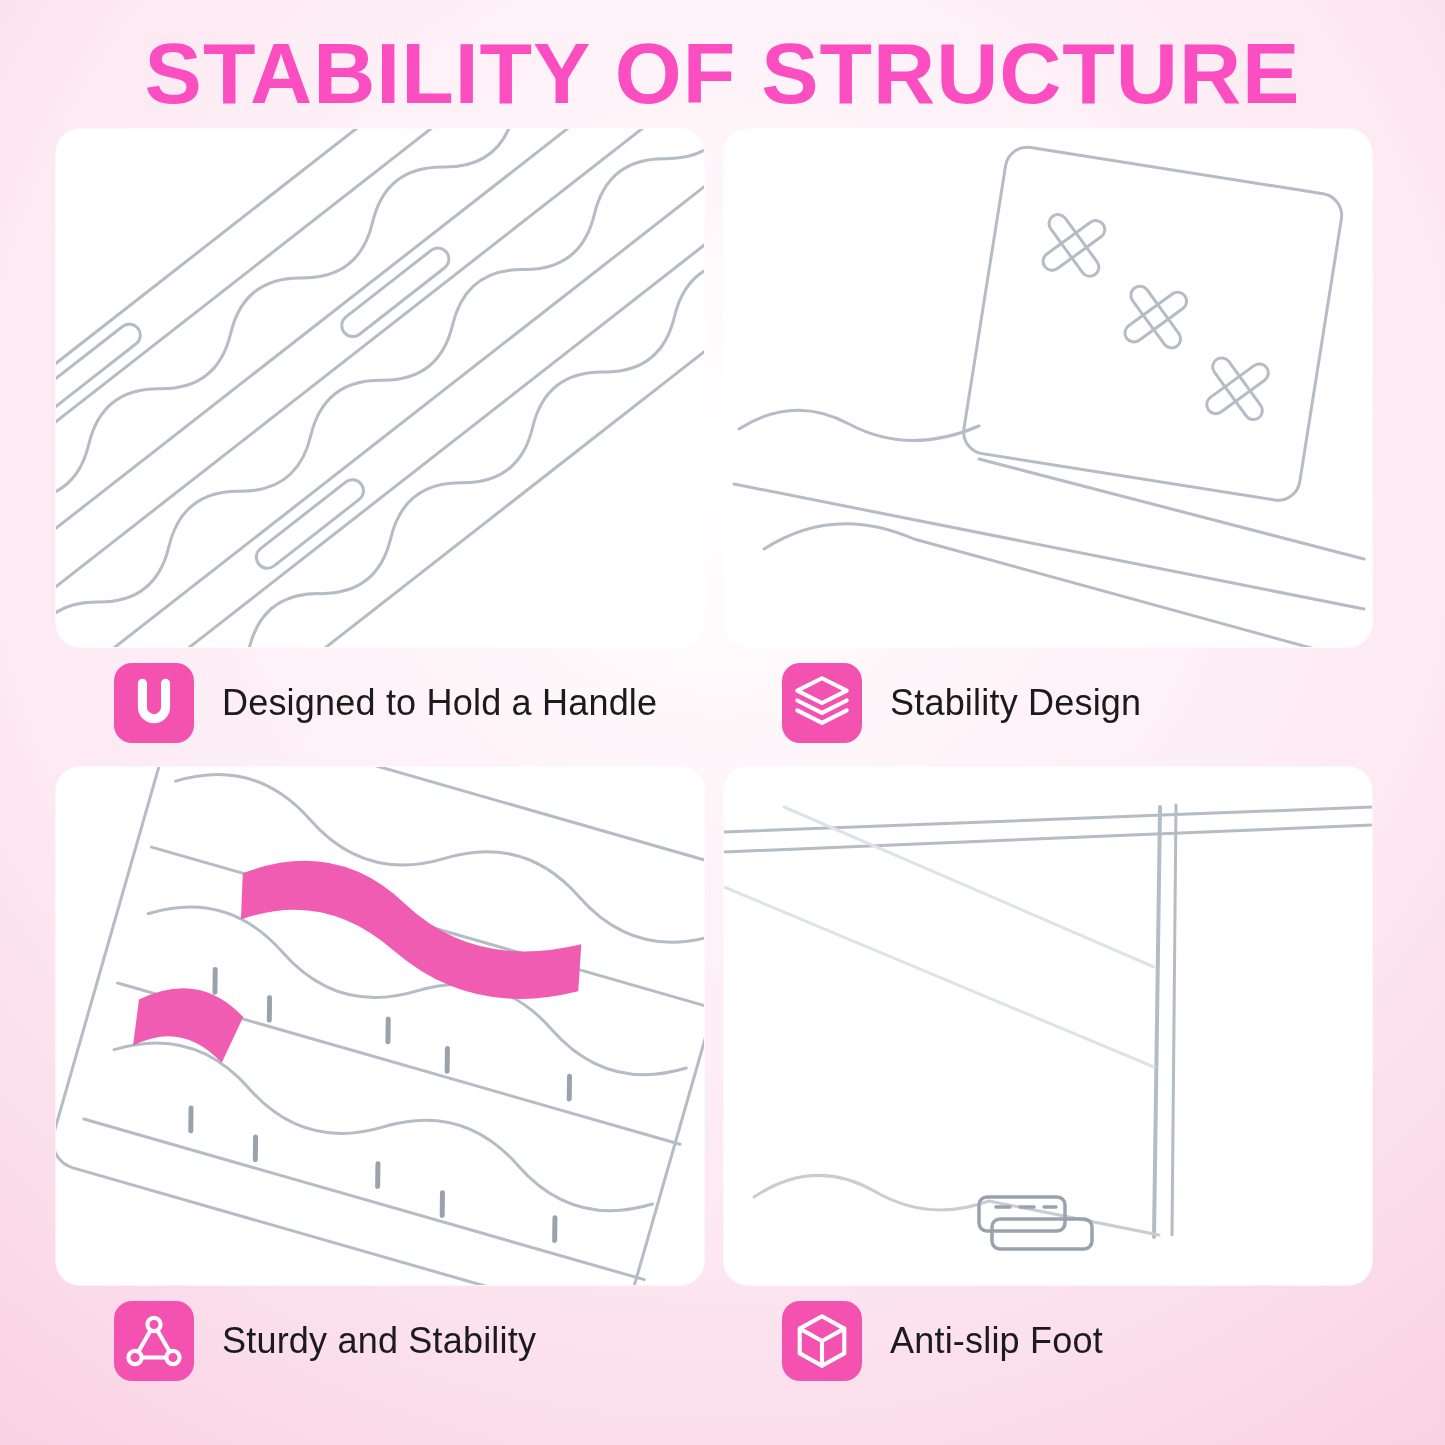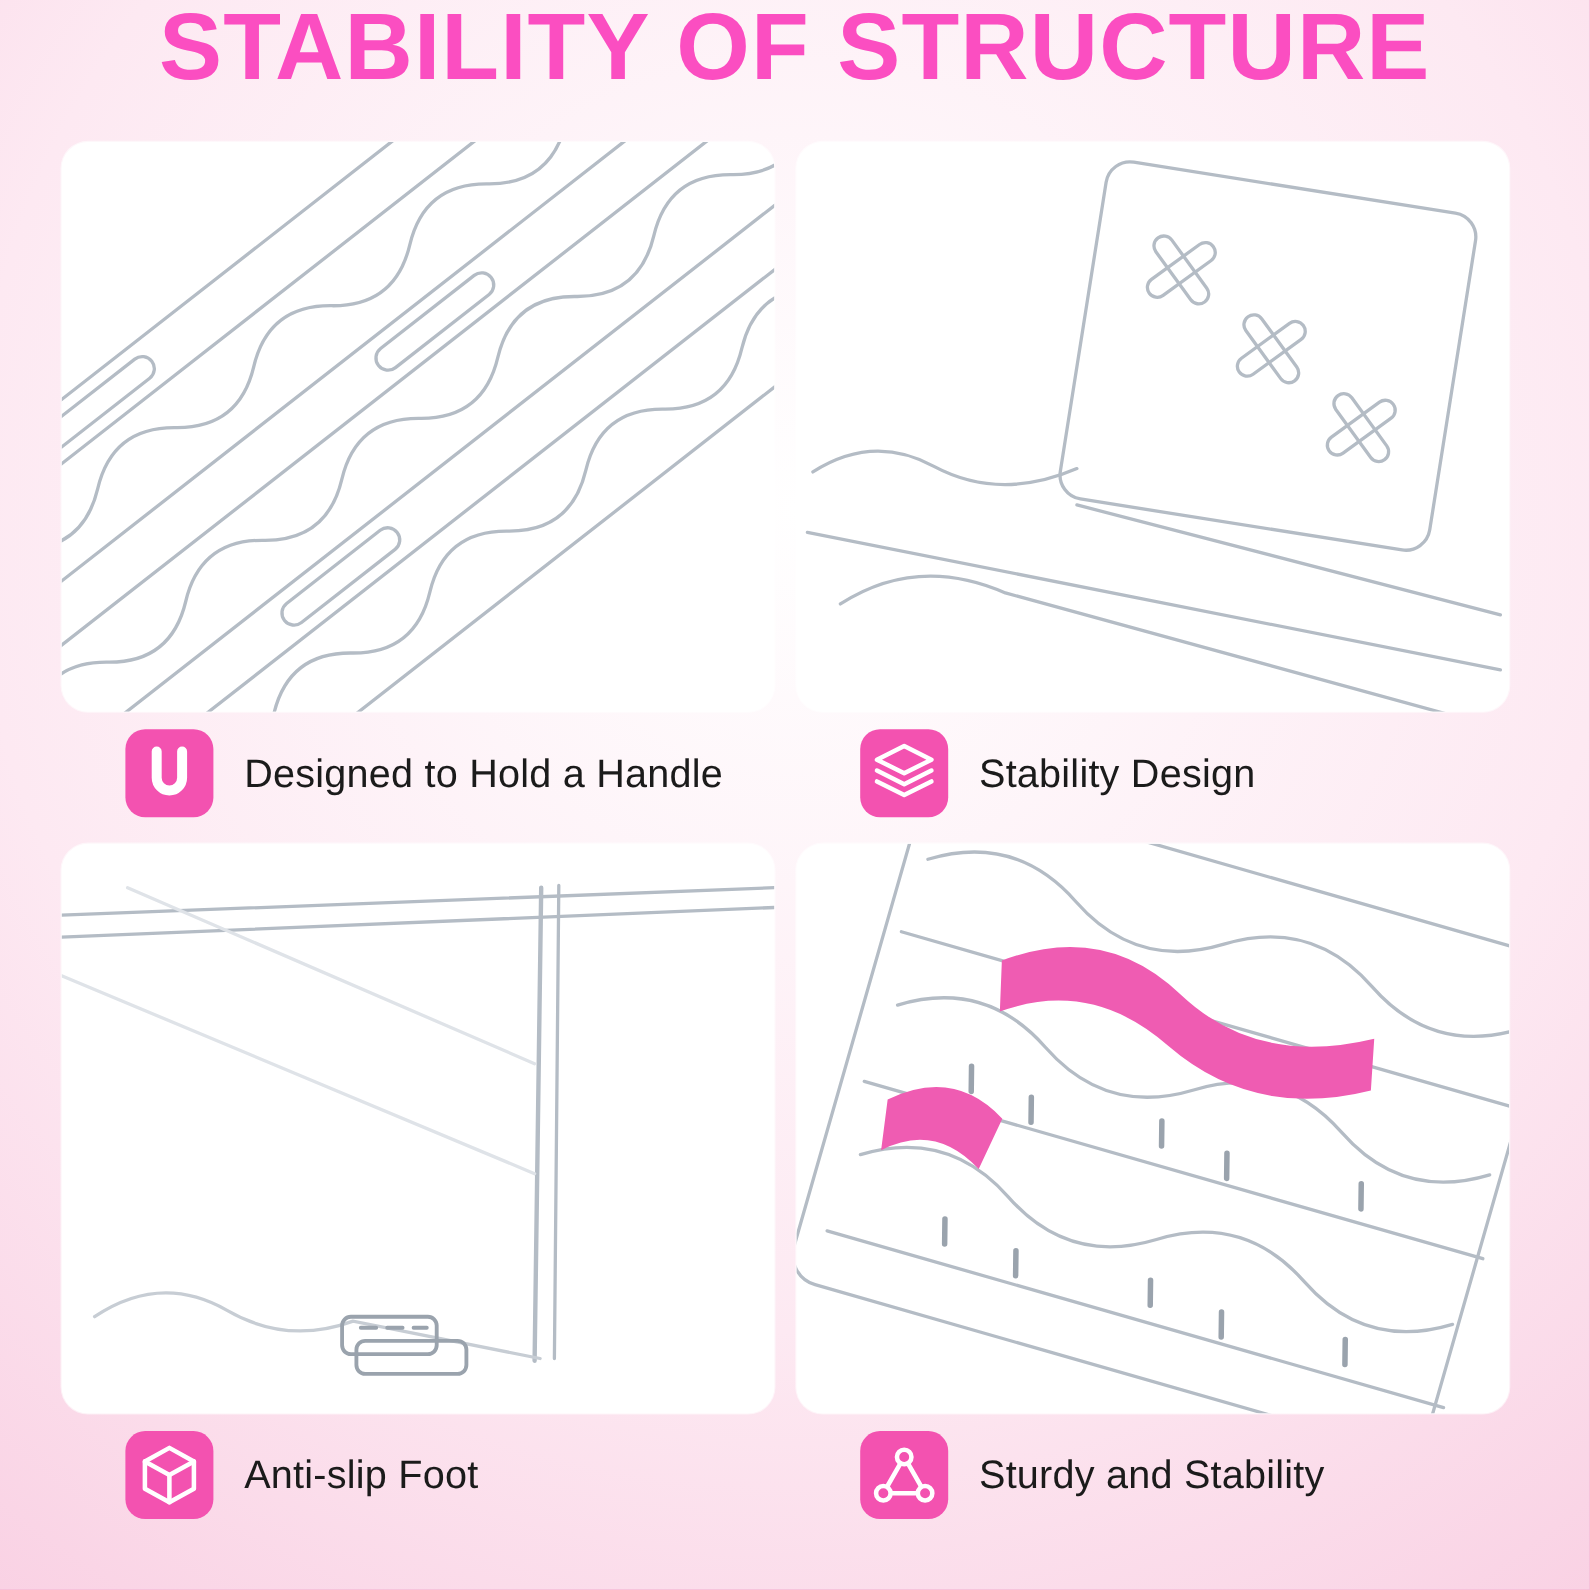--- a/index.html
+++ b/index.html
@@ -18,21 +18,21 @@
   body{
     width:1445px;height:1445px;
     font-family:"Liberation Sans", sans-serif;
     background:var(--bg-edge);
   }
   .page{
     width:1445px;height:1445px;overflow:hidden;position:relative;
     background:radial-gradient(115% 115% at 50% 32%, #ffffff 0%, var(--bg-mid) 45%, var(--bg-edge) 100%);
   }
   .title{
-    margin:0;height:95px;
+    margin:0;padding-top:30px;height:95px;
     text-align:center;
     font-size:86px;font-weight:bold;letter-spacing:1px;
     color:var(--accent);
     line-height:1.0;
     white-space:nowrap;
   }
   .grid{
     display:grid;
     grid-template-columns:648px 648px;
     column-gap:37px;row-gap:26px;
@@ -137,20 +137,63 @@
             <path d="M10,49 L40,64 70,49"></path>
           </svg>
         </span>
         <span class="label">Stability Design</span>
       </div>
     </section>
 
     <section class="cell">
       <div class="photo">
         <svg viewBox="0 0 648 518" preserveAspectRatio="xMidYMid slice">
+          <g transform="rotate(16 324 259)">
+            <g stroke="var(--line)" stroke-width="3" fill="none" stroke-linecap="round">
+              <rect x="40" y="10" width="600" height="470" rx="28"></rect>
+              <path d="M60,80 q70,-45 140,0 t140,0 t140,0 t140,0"></path>
+              <line x1="55" y1="150" x2="640" y2="150"></line>
+              <path d="M70,215 q70,-45 140,0 t140,0 t140,0 t140,0"></path>
+              <line x1="60" y1="290" x2="645" y2="290"></line>
+              <path d="M75,355 q70,-45 140,0 t140,0 t140,0 t140,0"></path>
+              <line x1="65" y1="430" x2="648" y2="430"></line>
+            </g>
+            <g stroke="var(--line-dark)" stroke-width="5" stroke-linecap="round">
+              <line x1="150" y1="250" x2="156" y2="272"></line>
+              <line x1="210" y1="262" x2="216" y2="284"></line>
+              <line x1="330" y1="250" x2="336" y2="272"></line>
+              <line x1="395" y1="262" x2="401" y2="284"></line>
+              <line x1="520" y1="255" x2="526" y2="277"></line>
+              <line x1="165" y1="390" x2="171" y2="412"></line>
+              <line x1="235" y1="400" x2="241" y2="422"></line>
+              <line x1="360" y1="392" x2="366" y2="414"></line>
+              <line x1="430" y1="402" x2="436" y2="424"></line>
+              <line x1="545" y1="395" x2="551" y2="417"></line>
+            </g>
+            <path d="M150,150 q80,-60 165,-15 q85,44 180,-10 l10,46 q-95,55 -188,12 q-84,-40 -156,12 Z" fill="var(--insert-pink)"></path>
+            <path d="M85,300 q50,-45 105,-12 l-8,50 q-50,-30 -90,8 Z" fill="var(--insert-pink)"></path>
+          </g>
+        </svg>
+      </div>
+      <div class="caption">
+        <span class="badge">
+          <svg viewBox="0 0 80 80" fill="none" stroke="#ffffff" stroke-width="5">
+            <path d="M40,20 L17,60 H63 Z" stroke-linejoin="round"></path>
+            <circle cx="40" cy="20" r="8" fill="var(--badge)"></circle>
+            <circle cx="17" cy="60" r="8" fill="var(--badge)"></circle>
+            <circle cx="63" cy="60" r="8" fill="var(--badge)"></circle>
+          </svg>
+        </span>
+        <span class="label">Sturdy and Stability</span>
+      </div>
+    </section>
+
+    <section class="cell">
+      <div class="photo">
+        <svg viewBox="0 0 648 518" preserveAspectRatio="xMidYMid slice">
           <g stroke="var(--line)" stroke-width="3" fill="none" stroke-linecap="round">
             <path d="M0,65 L648,40"></path>
             <path d="M0,85 L648,58"></path>
             <path d="M436,40 L430,470" stroke-width="4"></path>
             <path d="M452,38 L448,468"></path>
             <path d="M0,120 L430,300" stroke="var(--line-faint)"></path>
             <path d="M60,40 L430,200" stroke="var(--line-faint)"></path>
             <path d="M30,430 q60,-40 120,-6 q55,32 115,10 l170,34" stroke="#c7cdd4"></path>
             <g stroke="var(--line-dark)" stroke-width="3.5">
               <rect x="255" y="430" width="86" height="34" rx="8"></rect>
@@ -165,57 +208,14 @@
           <svg viewBox="0 0 80 80" fill="none" stroke="#ffffff" stroke-width="5" stroke-linejoin="round" stroke-linecap="round">
             <path d="M40,10 L67,25 V55 L40,70 L13,55 V25 Z"></path>
             <path d="M13,25 L40,40 L67,25"></path>
             <path d="M40,40 V70"></path>
           </svg>
         </span>
         <span class="label">Anti-slip Foot</span>
       </div>
     </section>
 
-    <section class="cell">
-      <div class="photo">
-        <svg viewBox="0 0 648 518" preserveAspectRatio="xMidYMid slice">
-          <g transform="rotate(16 324 259)">
-            <g stroke="var(--line)" stroke-width="3" fill="none" stroke-linecap="round">
-              <rect x="40" y="10" width="600" height="470" rx="28"></rect>
-              <path d="M60,80 q70,-45 140,0 t140,0 t140,0 t140,0"></path>
-              <line x1="55" y1="150" x2="640" y2="150"></line>
-              <path d="M70,215 q70,-45 140,0 t140,0 t140,0 t140,0"></path>
-              <line x1="60" y1="290" x2="645" y2="290"></line>
-              <path d="M75,355 q70,-45 140,0 t140,0 t140,0 t140,0"></path>
-              <line x1="65" y1="430" x2="648" y2="430"></line>
-            </g>
-            <g stroke="var(--line-dark)" stroke-width="5" stroke-linecap="round">
-              <line x1="150" y1="250" x2="156" y2="272"></line>
-              <line x1="210" y1="262" x2="216" y2="284"></line>
-              <line x1="330" y1="250" x2="336" y2="272"></line>
-              <line x1="395" y1="262" x2="401" y2="284"></line>
-              <line x1="520" y1="255" x2="526" y2="277"></line>
-              <line x1="165" y1="390" x2="171" y2="412"></line>
-              <line x1="235" y1="400" x2="241" y2="422"></line>
-              <line x1="360" y1="392" x2="366" y2="414"></line>
-              <line x1="430" y1="402" x2="436" y2="424"></line>
-              <line x1="545" y1="395" x2="551" y2="417"></line>
-            </g>
-            <path d="M150,150 q80,-60 165,-15 q85,44 180,-10 l10,46 q-95,55 -188,12 q-84,-40 -156,12 Z" fill="var(--insert-pink)"></path>
-            <path d="M85,300 q50,-45 105,-12 l-8,50 q-50,-30 -90,8 Z" fill="var(--insert-pink)"></path>
-          </g>
-        </svg>
-      </div>
-      <div class="caption">
-        <span class="badge">
-          <svg viewBox="0 0 80 80" fill="none" stroke="#ffffff" stroke-width="5">
-            <path d="M40,20 L17,60 H63 Z" stroke-linejoin="round"></path>
-            <circle cx="40" cy="20" r="8" fill="var(--badge)"></circle>
-            <circle cx="17" cy="60" r="8" fill="var(--badge)"></circle>
-            <circle cx="63" cy="60" r="8" fill="var(--badge)"></circle>
-          </svg>
-        </span>
-        <span class="label">Sturdy and Stability</span>
-      </div>
-    </section>
-
   </div>
 </div>
 
 </body></html>

